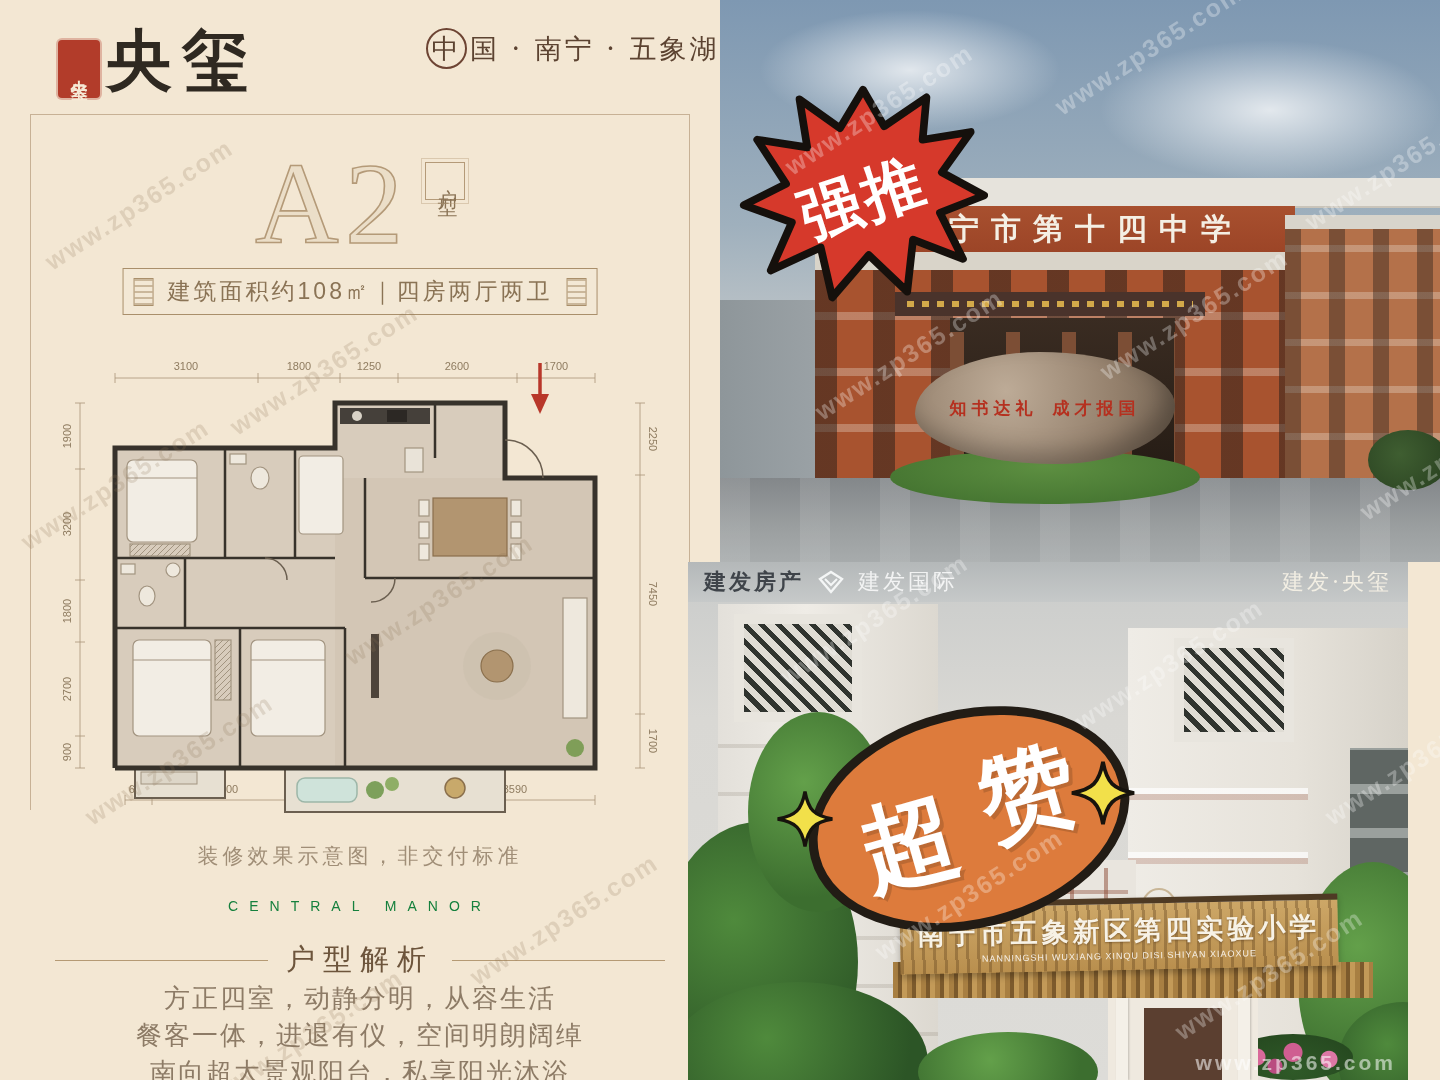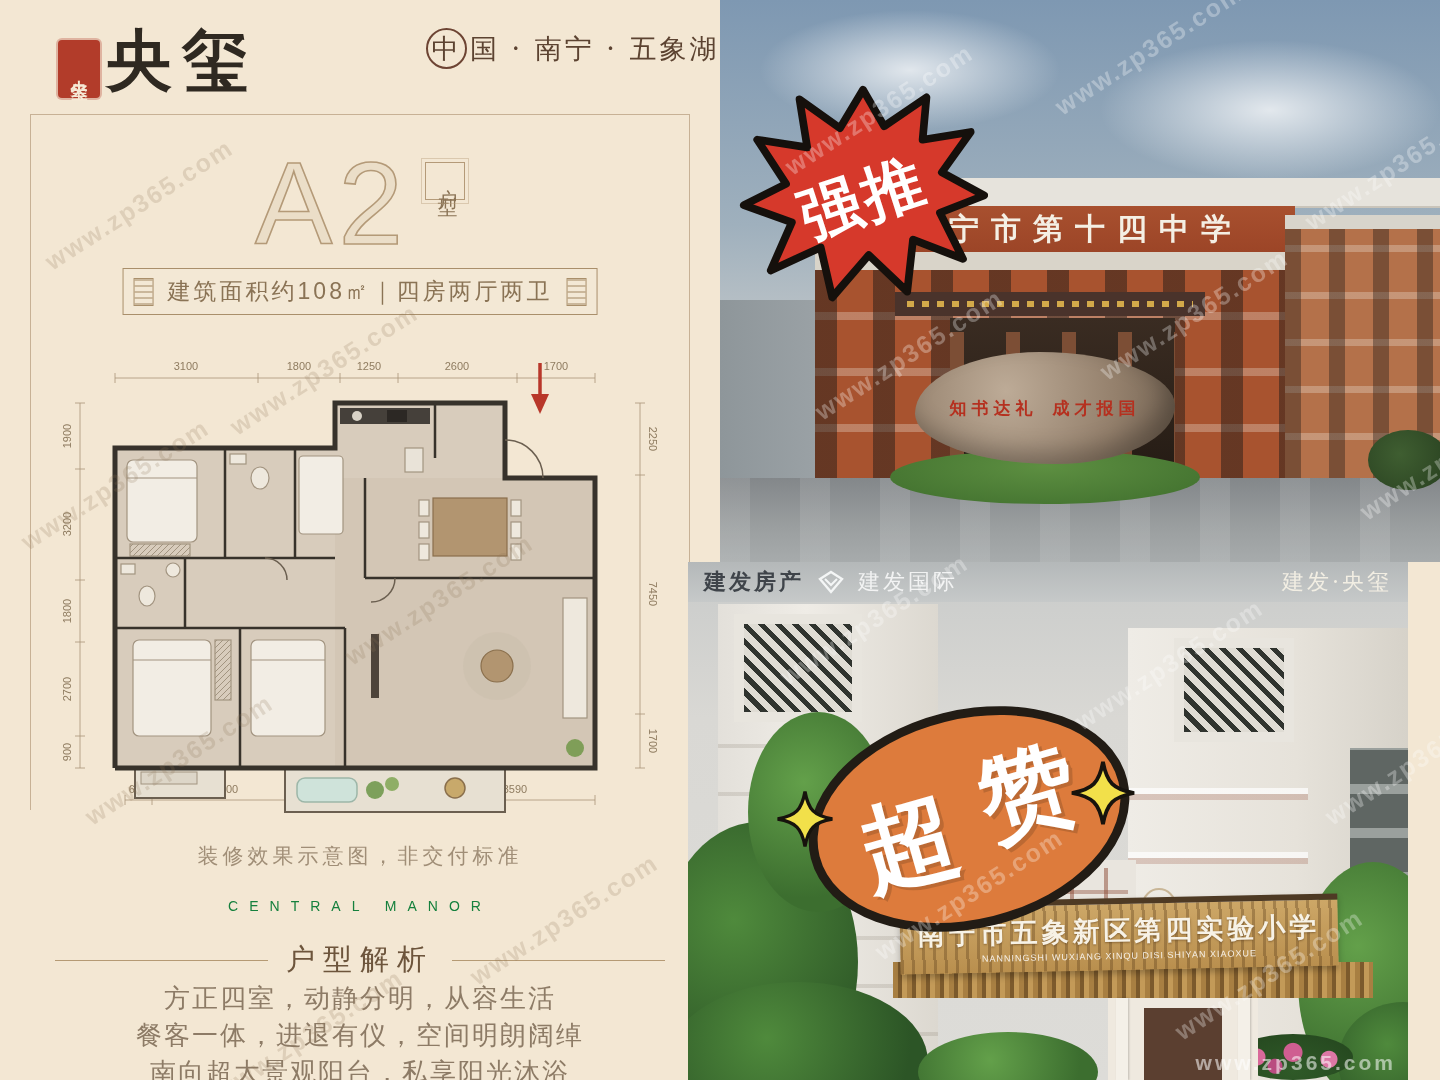--- a/index.html
+++ b/index.html
@@ -14,21 +14,21 @@
   .brand-calligraphy{position:absolute;left:106px;top:16px;font-family:"DejaVu Serif",serif;
         font-size:66px;font-weight:700;color:#2f2921;letter-spacing:10px;}
   .location{position:absolute;left:426px;top:28px;font-size:27px;color:#5c4331;letter-spacing:3px;
         display:flex;align-items:center;gap:3px;font-family:"DejaVu Serif",serif;}
   .circled{display:inline-flex;width:37px;height:37px;border:2px solid #6d4433;border-radius:50%;
         align-items:center;justify-content:center;}
   .frame{position:absolute;left:30px;right:30px;top:114px;bottom:-2px;
         border:1px solid rgba(156,124,88,.5);border-bottom:none;}
   .plan-title{position:absolute;left:0;top:146px;width:720px;display:flex;
         justify-content:center;align-items:flex-start;gap:16px;}
-  .plan-code{font-family:Liberation Sans, sans-serif;font-size:116px;line-height:1;
+  .plan-code{font-family:Liberation Serif, serif;font-size:116px;line-height:1;
         color:rgba(180,154,120,.12);-webkit-text-stroke:1.6px #b49a78;letter-spacing:6px;text-align:center;}
   .plan-type{margin-top:16px;width:34px;padding:10px 2px;border:1px solid #b49a78;
         outline:1px solid rgba(180,154,120,.4);outline-offset:3px;writing-mode:vertical-rl;
         font-size:20px;color:#8a7355;letter-spacing:8px;text-align:center;}
   .area-badge{position:absolute;left:50%;top:268px;transform:translateX(-50%);
         display:flex;align-items:center;gap:14px;border:1.5px solid #a98f6b;padding:7px 10px;background:rgba(255,255,255,.06);}
   .area-orn{width:18px;height:26px;border:1.5px solid #a98f6b;
         background:repeating-linear-gradient(0deg,rgba(169,143,107,.55) 0 2px,transparent 2px 6px);}
   .area-text{font-size:23px;color:#8a7355;letter-spacing:3px;white-space:nowrap;}
   .floorplan{position:absolute;left:35px;top:348px;}

